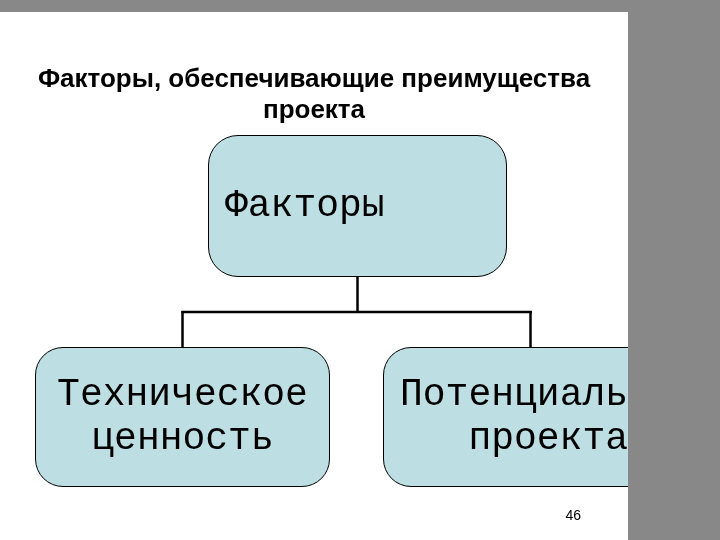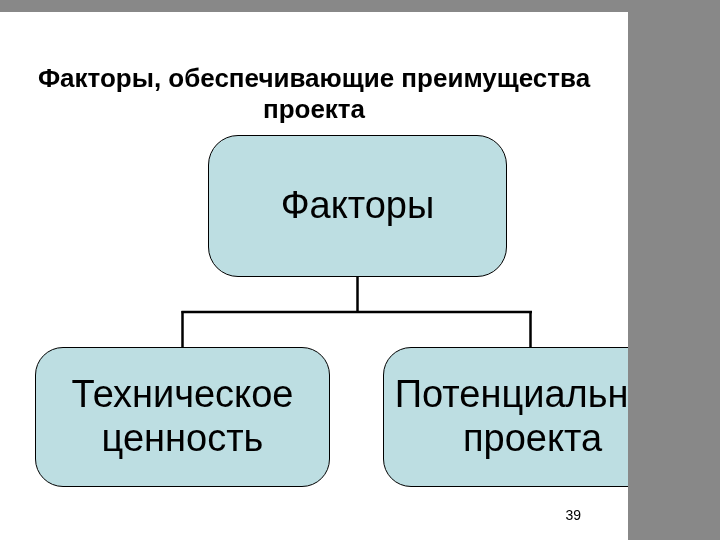--- a/index.html
+++ b/index.html
@@ -41,26 +41,27 @@
     stroke-width: 2.5;
   }
   .node-box {
     position: absolute;
     box-sizing: border-box;
     background: var(--box-fill, #bddee2);
     border: 1.4px solid var(--box-border, #000000);
     border-radius: 30px;
     display: flex;
     align-items: center;
-    justify-content: center;
+    justify-content: flex-start;
     text-align: center;
     font-size: 38px;
     line-height: 1.15;
     color: var(--text, #000000);
-    padding: 0 9px;
+    padding: 0 16px;
+    font-family: Liberation Mono, monospace;
   }
   .box-root  { left: 208px; top: 123px; width: 299px; height: 142px; }
   .box-left  { left: 35px;  top: 335px; width: 295px; height: 140px; border-radius: 28px; }
   .box-right { left: 383px; top: 335px; width: 299px; height: 140px; border-radius: 28px; }
   .page-number {
     position: absolute;
     top: 495px;
     right: 47px;
     font-size: 14px;
     color: var(--text, #000000);
@@ -85,15 +86,15 @@
   </div>
 
   <div class="node-box box-left">
     <span>Техническое ценность</span>
   </div>
 
   <div class="node-box box-right">
     <span>Потенциальная проекта</span>
   </div>
 
-  <div class="page-number">39</div>
+  <div class="page-number">46</div>
 
 </div>
 
 </body></html>

